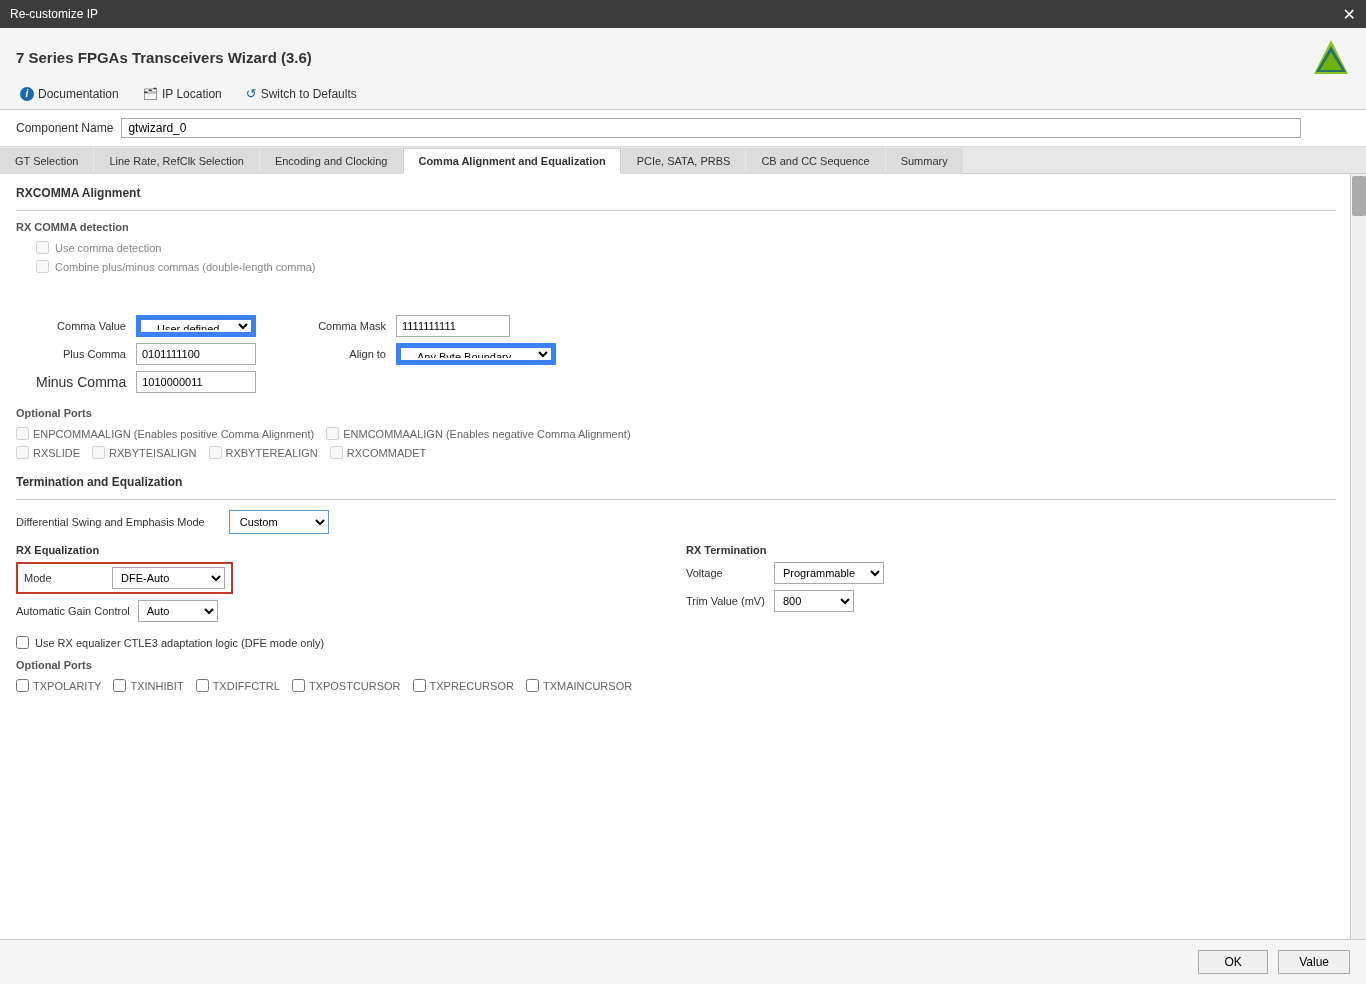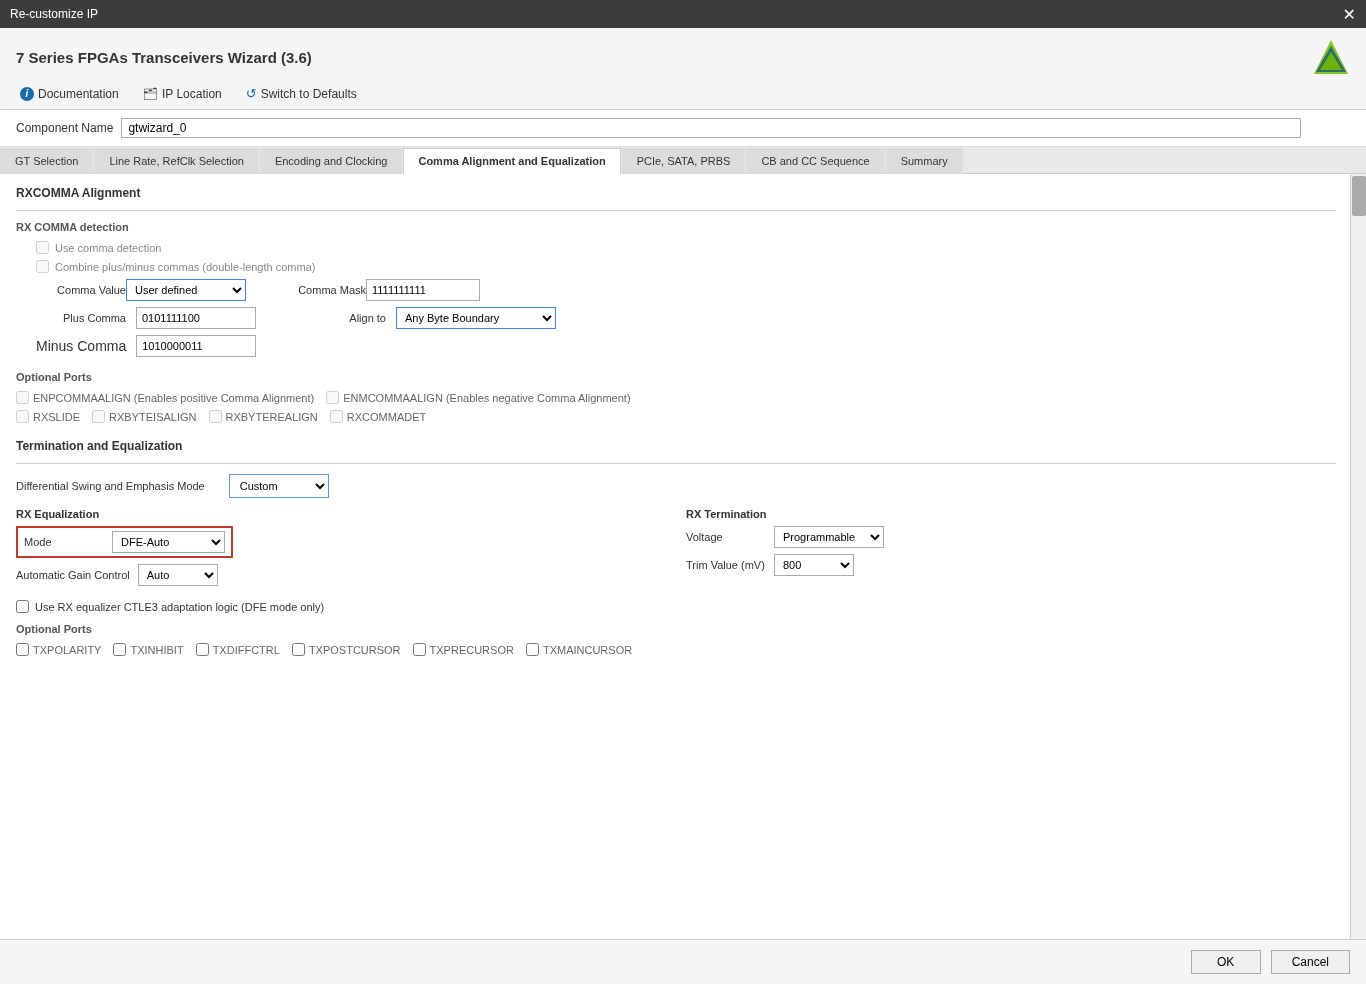--- a/index.html
+++ b/index.html
@@ -190,22 +190,22 @@
       margin-right: 6px;
     }
     .form-input {
       border: 1px solid #aaa;
       padding: 2px 5px;
       font-size: 11px;
       background: #fff;
       height: 22px;
     }
     .form-select {
-      border: 1px solid #3b82f6;
-      padding: 2px 4px;
+      border: 5px solid #3b82f6;
+      padding: 2px 12px;
       font-size: 11px;
       background: #fff;
       height: 22px;
     }
     .optional-ports-row {
       display: flex;
       flex-wrap: wrap;
       gap: 12px;
       align-items: center;
       margin-bottom: 6px;
@@ -357,21 +357,21 @@
             <input type="checkbox" disabled="" style="">
             <span>Use comma detection</span>
           </div>
           <div class="checkbox-row">
             <input type="checkbox" disabled="" style="">
             <span>Combine plus/minus commas (double-length comma)</span>
           </div>
         </div>
 
         <div style="display:flex; flex-direction:column; gap:6px; margin-left:20px; margin-top:4px;">
-          <div style="display:flex; align-items:center; ">
+          <div style="display:flex; align-items:center; gap:10px;margin-top:36px;">
             <span style="font-size:11px; min-width:90px; text-align:right;">Comma Value</span>
             <select class="form-select" style="width:120px;">
               <option>User defined</option>
             </select>
             <span style="font-size:11px; min-width:90px; text-align:right; margin-left:30px;">Comma Mask</span>
             <input type="text" class="form-input" style="width: 114px;" value="1111111111">
           </div>
           <div style="display:flex; align-items:center; gap:10px;">
             <span style="font-size:11px; min-width:90px; text-align:right;">Plus Comma</span>
             <input type="text" class="form-input" style="width: 120px;" value="0101111100">
@@ -506,16 +506,16 @@
 
     </div>
 
     <div class="scrollbar-track">
       <div class="scrollbar-thumb"></div>
     </div>
   </div>
 
   <div class="dialog-footer">
     <button class="footer-btn">OK</button>
-    <button class="footer-btn">Cancel</button>
+    <button class="footer-btn">Value</button>
   </div>
 
 </div>
 
 </body></html>

